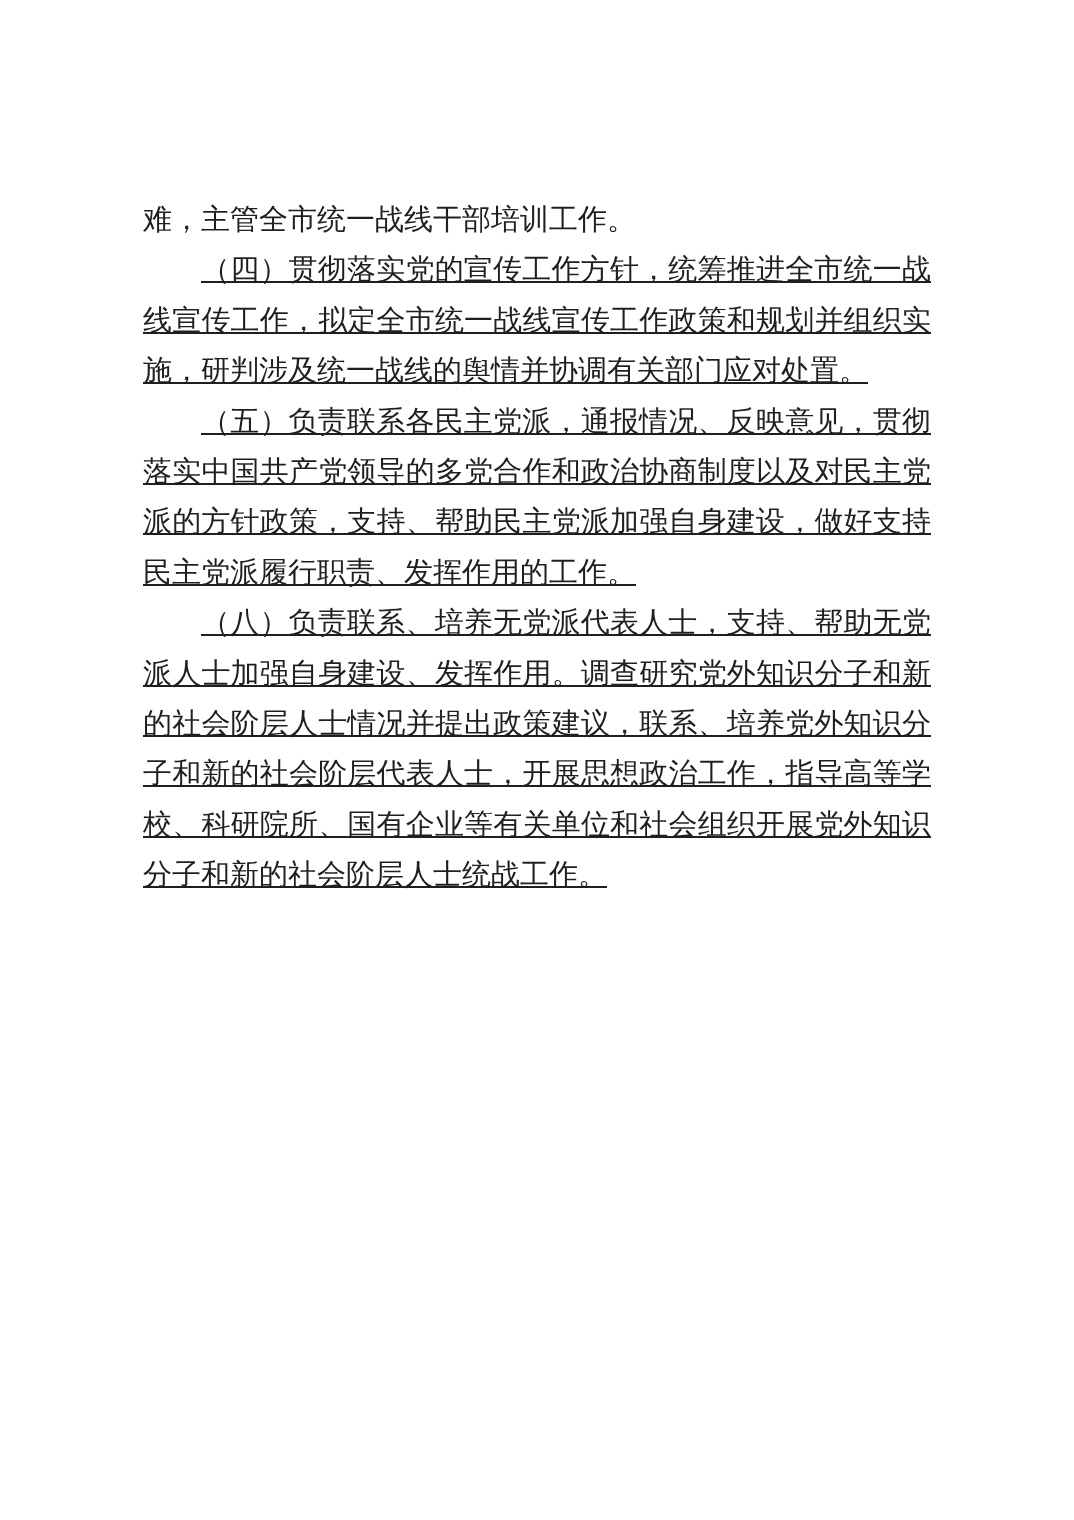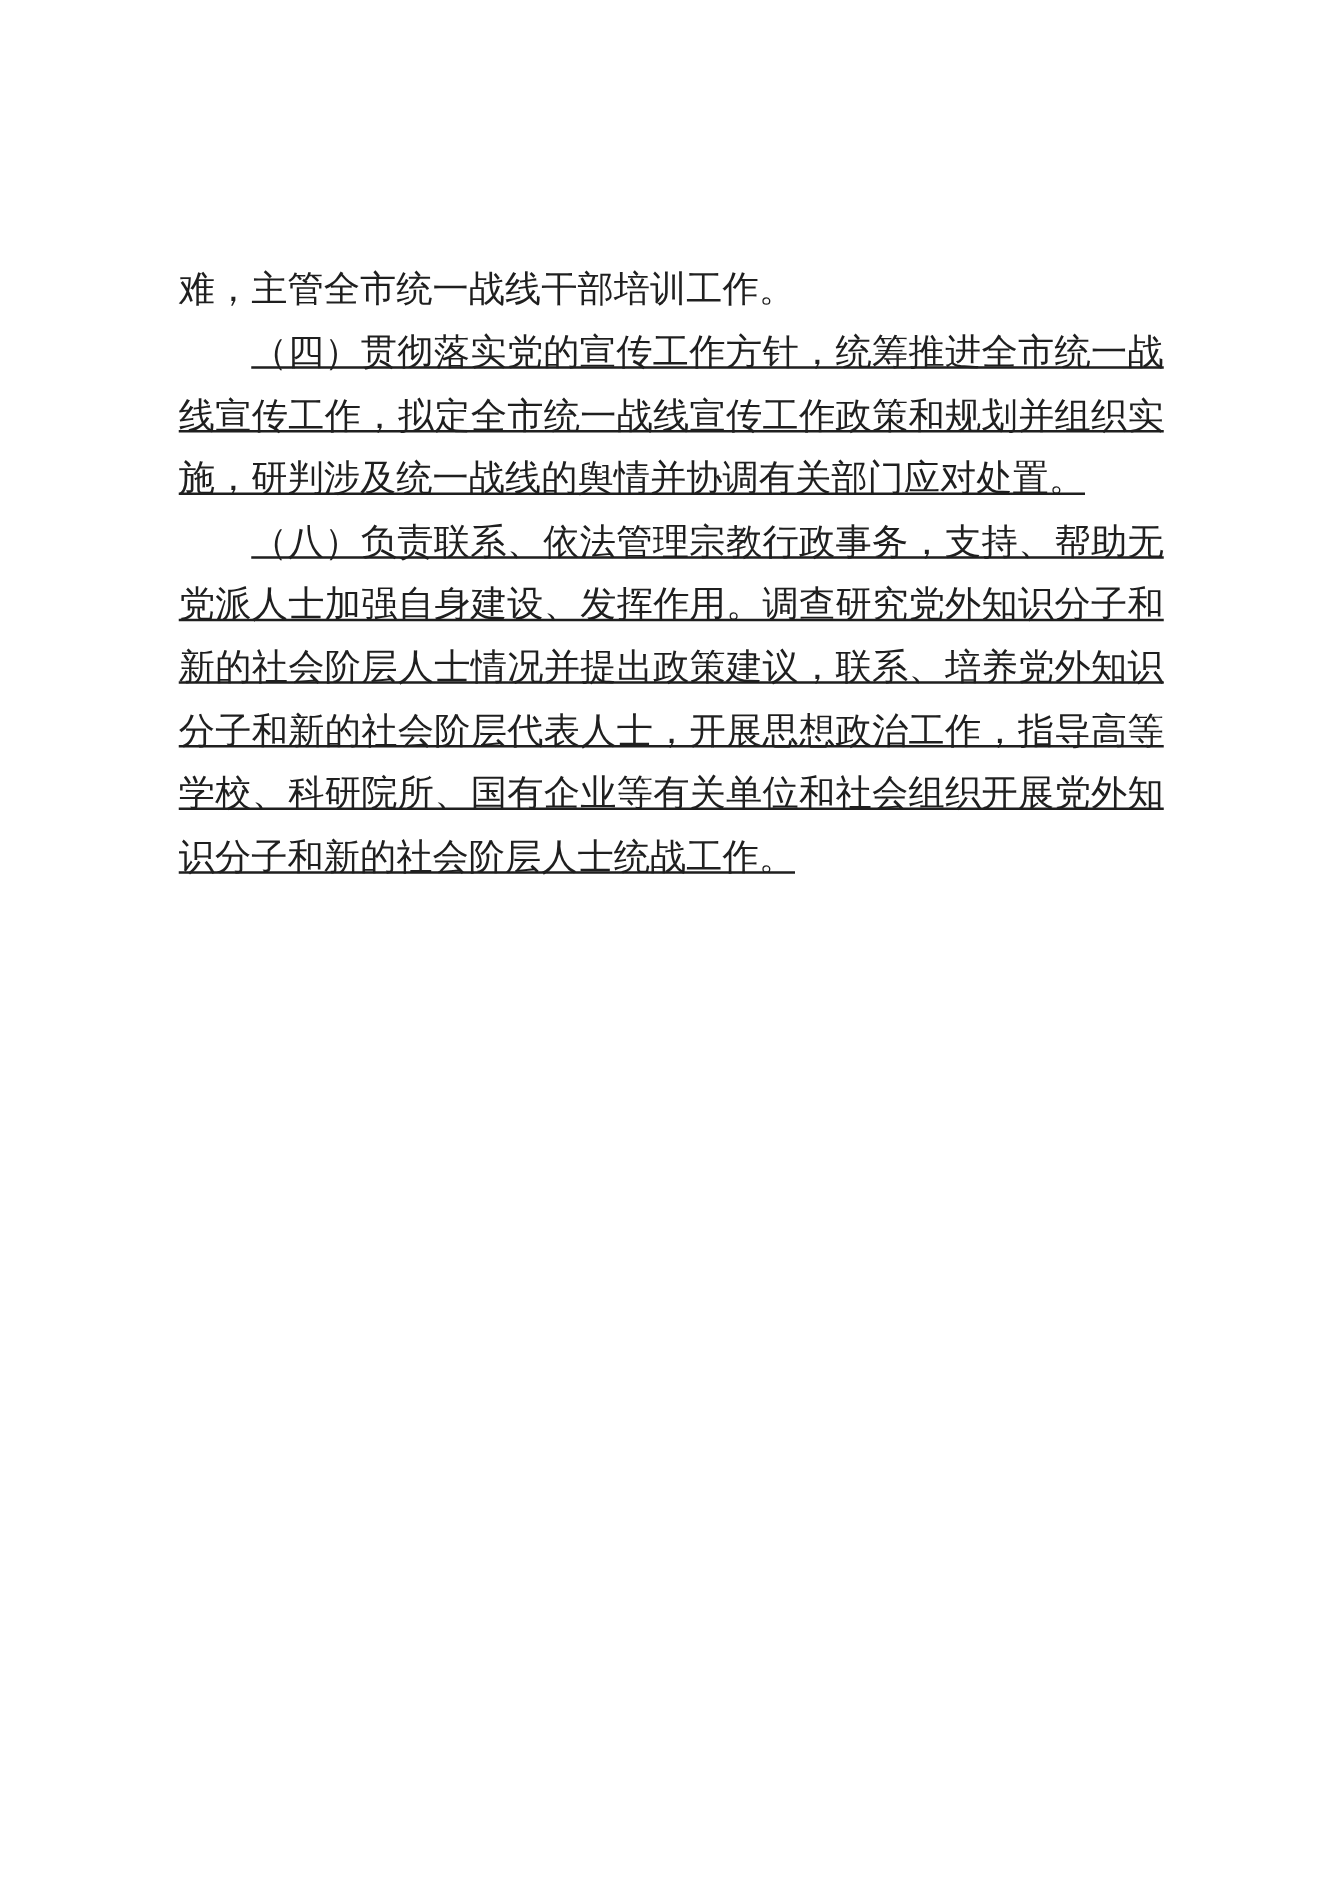--- a/index.html
+++ b/index.html
@@ -20,33 +20,33 @@
     top: 194px;
     width: 788px;
     font-family: "DejaVu Serif", "Liberation Serif", serif;
     font-size: 29px;
     line-height: 50.4px;
     color: #1f1f1f;
     text-align: justify;
     text-justify: inter-character;
     word-break: break-all;
     overflow-wrap: break-word;
-    margin-top: 12px;
   }
   .para {
     margin: 0;
     padding: 0;
   }
   .para.indent {
     text-indent: 2em;
     text-decoration: underline;
   }
 </style>
 </head>
 <body>
 
 <div class="page">
   <div class="doc-body" id="doc-body">
       <p class="para">难，主管全市统一战线干部培训工作。</p>
       <p class="para indent">（四）贯彻落实党的宣传工作方针，统筹推进全市统一战线宣传工作，拟定全市统一战线宣传工作政策和规划并组织实施，研判涉及统一战线的舆情并协调有关部门应对处置。</p>
-      <p class="para indent">（八）负责联系、依法管理宗教行政事务，支持、帮助无党派人士加强自身建设、发挥作用。调查研究党外知识分子和新的社会阶层人士情况并提出政策建议，联系、培养党外知识分子和新的社会阶层代表人士，开展思想政治工作，指导高等学校、科研院所、国有企业等有关单位和社会组织开展党外知识分子和新的社会阶层人士统战工作。</p>
+      <p class="para indent">（五）负责联系各民主党派，通报情况、反映意见，贯彻落实中国共产党领导的多党合作和政治协商制度以及对民主党派的方针政策，支持、帮助民主党派加强自身建设，做好支持民主党派履行职责、发挥作用的工作。</p>
+      <p class="para indent">（八）负责联系、培养无党派代表人士，支持、帮助无党派人士加强自身建设、发挥作用。调查研究党外知识分子和新的社会阶层人士情况并提出政策建议，联系、培养党外知识分子和新的社会阶层代表人士，开展思想政治工作，指导高等学校、科研院所、国有企业等有关单位和社会组织开展党外知识分子和新的社会阶层人士统战工作。</p>
     </div>
 </div>
 
 </body></html>

